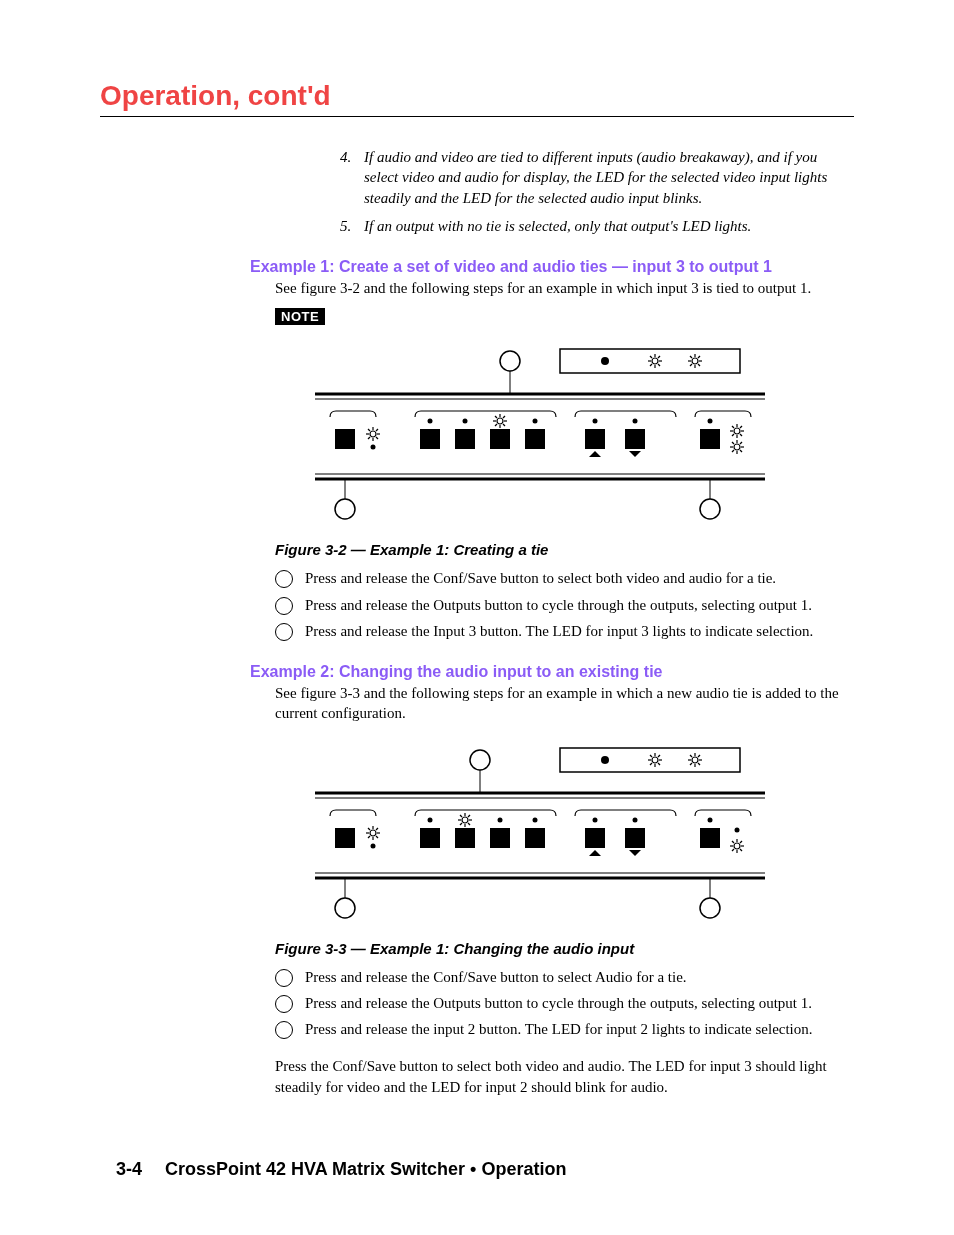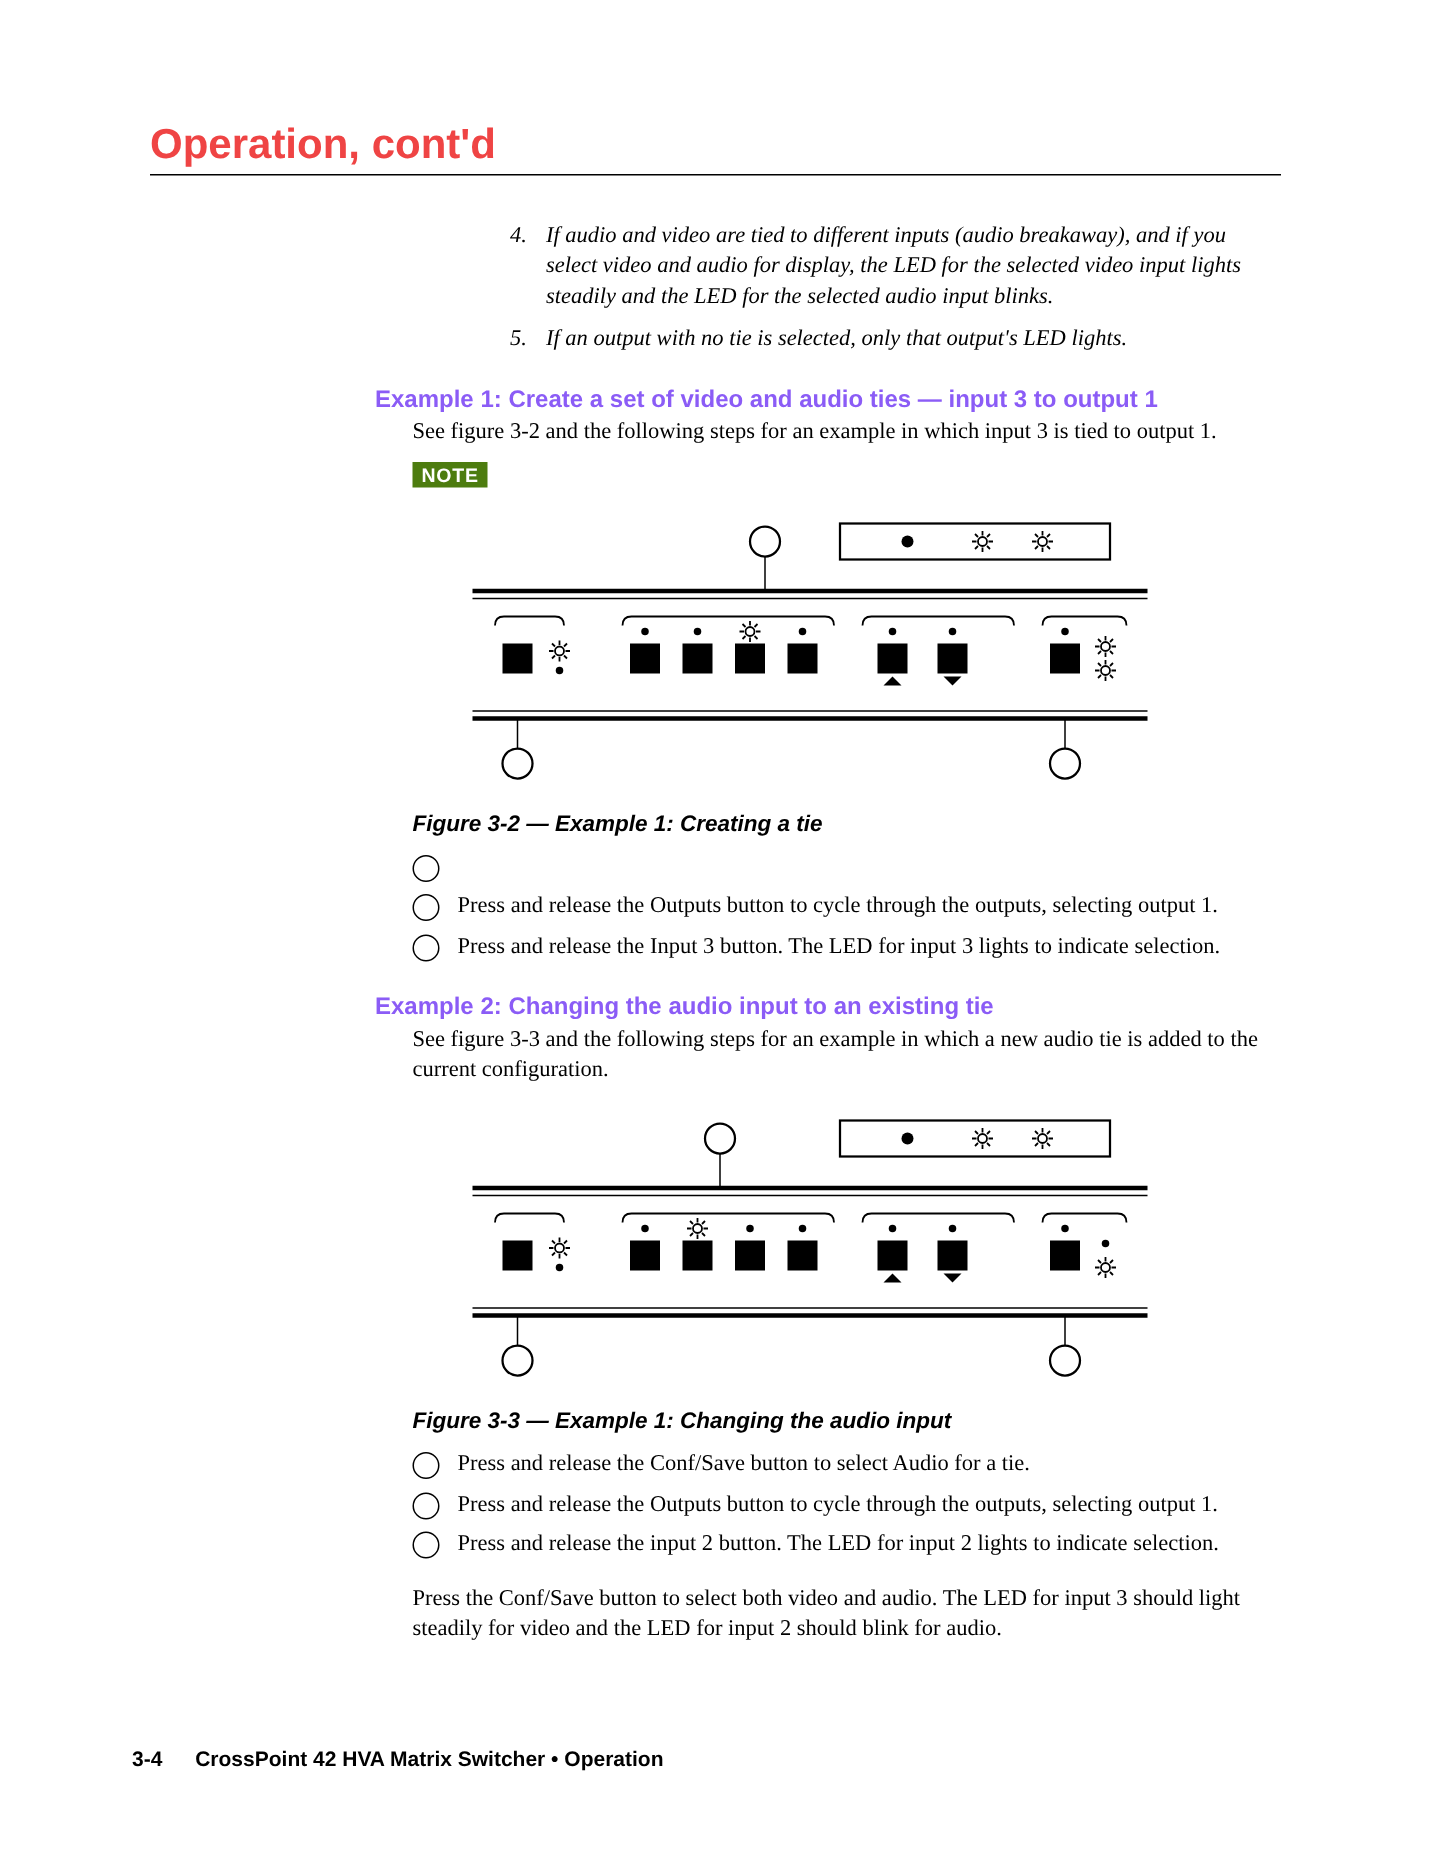--- a/index.html
+++ b/index.html
@@ -55,21 +55,21 @@
     margin-left: 175px;
     margin-right: 0;
   }
   .note-row {
     margin: 10px 0 0 175px;
     display: flex;
     align-items: flex-start;
     gap: 10px;
   }
   .note-badge {
-    background: #4d7c0f;
+    background: #000000;
     color: #fff;
     font-family: "Trebuchet MS", sans-serif;
     font-weight: 700;
     font-size: 13px;
     padding: 1px 6px;
     letter-spacing: 0.5px;
   }
   .note-text {
     font-style: italic;
     font-size: 15px;
@@ -93,23 +93,23 @@
     height: 16px;
     flex: 0 0 16px;
     border: 1.5px solid #000;
     border-radius: 50%;
     margin-right: 12px;
     margin-top: 2px;
   }
   .footer {
     position: absolute;
     bottom: 55px;
-    left: 88px;
+    left: 116px;
     font-family: "Trebuchet MS", "Segoe UI", sans-serif;
-    font-size: 14px;
+    font-size: 18px;
   }
   .footer .pg {
     font-weight: 800;
     margin-right: 18px;
   }
   .footer .title {
     font-weight: 700;
   }
   
   .diagram {
@@ -257,20 +257,21 @@
       <circle cx="70" cy="170" r="10" fill="none" stroke="#000" stroke-width="1.5"></circle>
       <line x1="435" y1="140" x2="435" y2="160" stroke="#000" stroke-width="1"></line>
       <circle cx="435" cy="170" r="10" fill="none" stroke="#000" stroke-width="1.5"></circle>
     </svg>
   </div>
 
   <div class="fig-caption">Figure 3-2 — Example 1:  Creating a tie</div>
 
   <div class="step-row">
     <span class="bullet-circle"></span>
+    <span>Press and release the Conf/Save button to select both video and audio for a tie.</span>
   </div>
   <div class="step-row">
     <span class="bullet-circle"></span>
     <span>Press and release the Outputs button to cycle through the outputs, selecting output 1.</span>
   </div>
   <div class="step-row">
     <span class="bullet-circle"></span>
     <span>Press and release the Input 3 button. The LED for input 3 lights to indicate selection.</span>
   </div>
 

